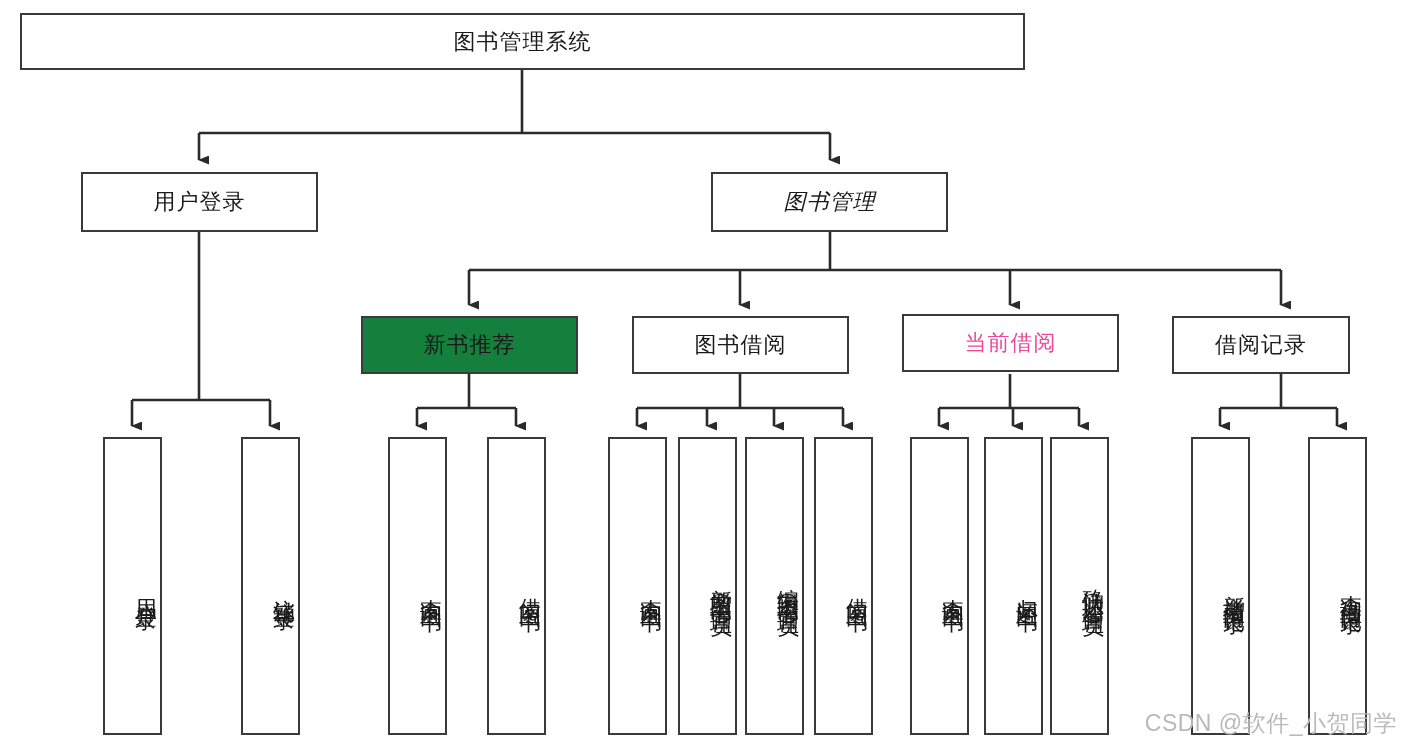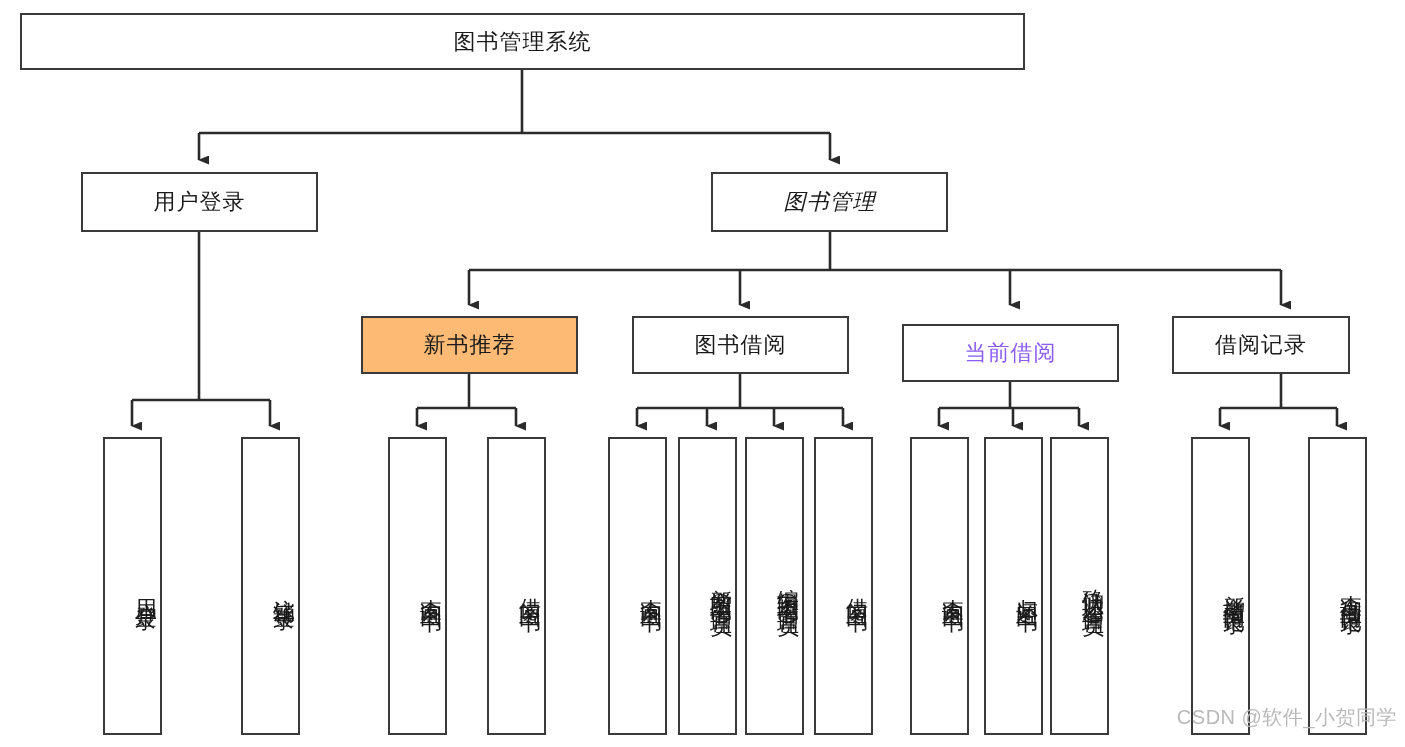--- a/index.html
+++ b/index.html
@@ -50,22 +50,22 @@
     justify-content: center;
   }
   .node-label {
     display: block;
     white-space: nowrap;
     line-height: 1.25;
   }
   .watermark {
     position: absolute;
     right: 8px;
-    bottom: 16px;
-    font-size: 20px;
+    bottom: 8px;
+    font-size: 23px;
     color: #b9b9b9;
     letter-spacing: 0.5px;
     white-space: nowrap;
     pointer-events: none;
   }
 </style>
 </head>
 <body>
 
 <div id="diagram-root">
@@ -125,27 +125,27 @@
     <span class="node-label">图书管理系统</span>
   </div>
 
   <div class="node-box horizontal" style="left: 81px; top: 172px; width: 237px; height: 60px; border-color: rgb(58, 58, 58); background: rgb(255, 255, 255); color: rgb(26, 26, 26);">
     <span class="node-label">用户登录</span>
   </div>
   <div class="node-box horizontal" style="left: 711px; top: 172px; width: 237px; height: 60px; border-color: rgb(58, 58, 58); background: rgb(255, 255, 255); color: rgb(26, 26, 26); font-style: italic;">
     <span class="node-label">图书管理</span>
   </div>
 
-  <div class="node-box horizontal" style="left: 361px; top: 316px; width: 217px; height: 58px; border-color: rgb(58, 58, 58); background: #fdba74; color: rgb(26, 26, 26);">
+  <div class="node-box horizontal" style="left: 361px; top: 316px; width: 217px; height: 58px; border-color: rgb(58, 58, 58); background: #15803d; color: rgb(26, 26, 26);">
     <span class="node-label">新书推荐</span>
   </div>
   <div class="node-box horizontal" style="left: 632px; top: 316px; width: 217px; height: 58px; border-color: rgb(58, 58, 58); background: rgb(255, 255, 255); color: rgb(26, 26, 26); text-align: center;">
     <span class="node-label">图书借阅</span>
   </div>
-  <div class="node-box horizontal" style="left: 902px; top: 324px; width: 217px; height: 58px; border-color: rgb(58, 58, 58); background: rgb(255, 255, 255); color: #8b5cf6; text-align: right;">
+  <div class="node-box horizontal" style="left: 902px; top: 314px; width: 217px; height: 58px; border-color: rgb(58, 58, 58); background: rgb(255, 255, 255); color: #ec4899; text-align: right;">
     <span class="node-label">当前借阅</span>
   </div>
   <div class="node-box horizontal" style="left: 1172px; top: 316px; width: 178px; height: 58px; border-color: rgb(58, 58, 58); background: rgb(255, 255, 255); color: rgb(26, 26, 26);">
     <span class="node-label">借阅记录</span>
   </div>
 
   <div class="node-box vertical" style="left: 103px; top: 437px; width: 59px; height: 298px; border-color: rgb(58, 58, 58); background: rgb(255, 255, 255); color: rgb(26, 26, 26);">
     <span class="node-label">用户登录</span>
   </div>
   <div class="node-box vertical" style="left: 241px; top: 437px; width: 59px; height: 298px; border-color: rgb(58, 58, 58); background: rgb(255, 255, 255); color: rgb(26, 26, 26);">

